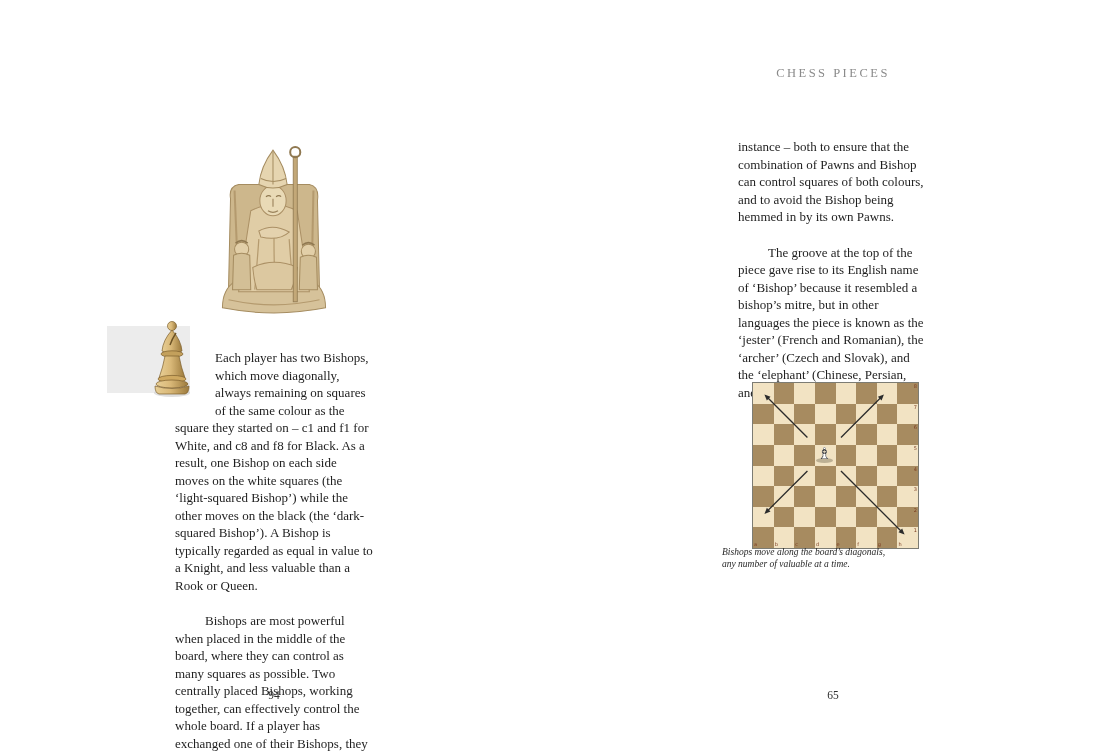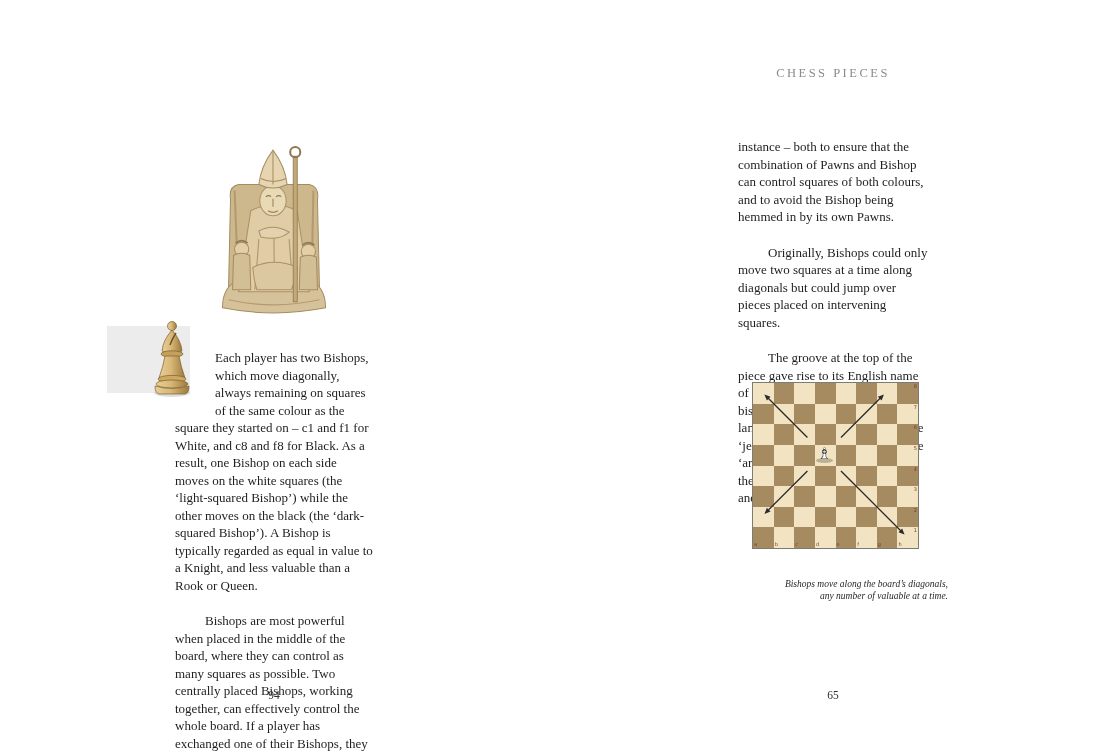--- a/index.html
+++ b/index.html
@@ -36,21 +36,21 @@
   .coord-file{bottom:1px;left:1px;}
   #arrows{position:absolute;left:0;top:0;width:165px;height:165px;pointer-events:none;}
   .piece{position:absolute;width:20.6px;height:20.6px;}
   .piece .shadow{position:absolute;left:2px;top:14px;width:17px;height:5px;border-radius:50%;
                  background:rgba(90,80,60,.35);}
   .piece span.glyph{position:absolute;left:0;top:0;width:100%;text-align:center;
                     font-family:"DejaVu Sans",sans-serif;font-size:16px;line-height:19px;}
   .piece .fill{color:#ffffff;}
   .piece .outline{color:#3a3a3a;}
 
-  .caption{position:absolute;left:722px;top:578px;width:226px;text-align:right;
+  .caption{position:absolute;left:722px;top:546px;width:226px;text-align:left;
            font-style:italic;font-size:9.5px;line-height:12px;color:#262626;}
 </style>
 </head>
 <body>
 
 <div class="spread">
 
 
   <div class="lewis-figure">
     <svg viewBox="0 0 130 180" width="136" height="182">
@@ -117,21 +117,20 @@
     <p><span class="float-spacer"></span><span>Each player has two Bishops, which move diagonally, always remaining on squares of the same colour as the square they started on – c1 and f1 for White, and c8 and f8 for Black. As a result, one Bishop on each side moves on the white squares (the ‘light-squared Bishop’) while the other moves on the black (the ‘dark-squared Bishop’). A Bishop is typically regarded as equal in value to a Knight, and less valuable than a Rook or Queen.</span></p>
     <p class="indent">Bishops are most powerful when placed in the middle of the board, where they can control as many squares as possible. Two centrally placed Bishops, working together, can effectively control the whole board. If a player has exchanged one of their Bishops, they should try to place their Pawns on squares of the opposite colour to their remaining Bishop – on the black squares if they have a ‘light-squared Bishop’, for</p>
   </div>
 
   <div class="pagenum pagenum-left">94</div>
 
   <div class="running-head">CHESS PIECES</div>
 
   <div class="textcol textcol-right">
     <p>instance – both to ensure that the combination of Pawns and Bishop can control squares of both colours, and to avoid the Bishop being hemmed in by its own Pawns.</p>
-    <p class="indent">Originally, Bishops could only move two squares at a time along diagonals but could jump over pieces placed on intervening squares.</p>
     <p class="indent">The groove at the top of the piece gave rise to its English name of ‘Bishop’ because it resembled a bishop’s mitre, but in other languages the piece is known as the ‘jester’ (French and Romanian), the ‘archer’ (Czech and Slovak), and the ‘elephant’ (Chinese, Persian, and Turkish).</p>
   </div>
 
   <figure class="diagram">
     <div id="board">
         <div class="square" style="background: rgb(242, 227, 195);"></div>
         <div class="square" style="background: rgb(167, 139, 96);"></div>
         <div class="square" style="background: rgb(242, 227, 195);"></div>
         <div class="square" style="background: rgb(167, 139, 96);"></div>
         <div class="square" style="background: rgb(242, 227, 195);"></div>

